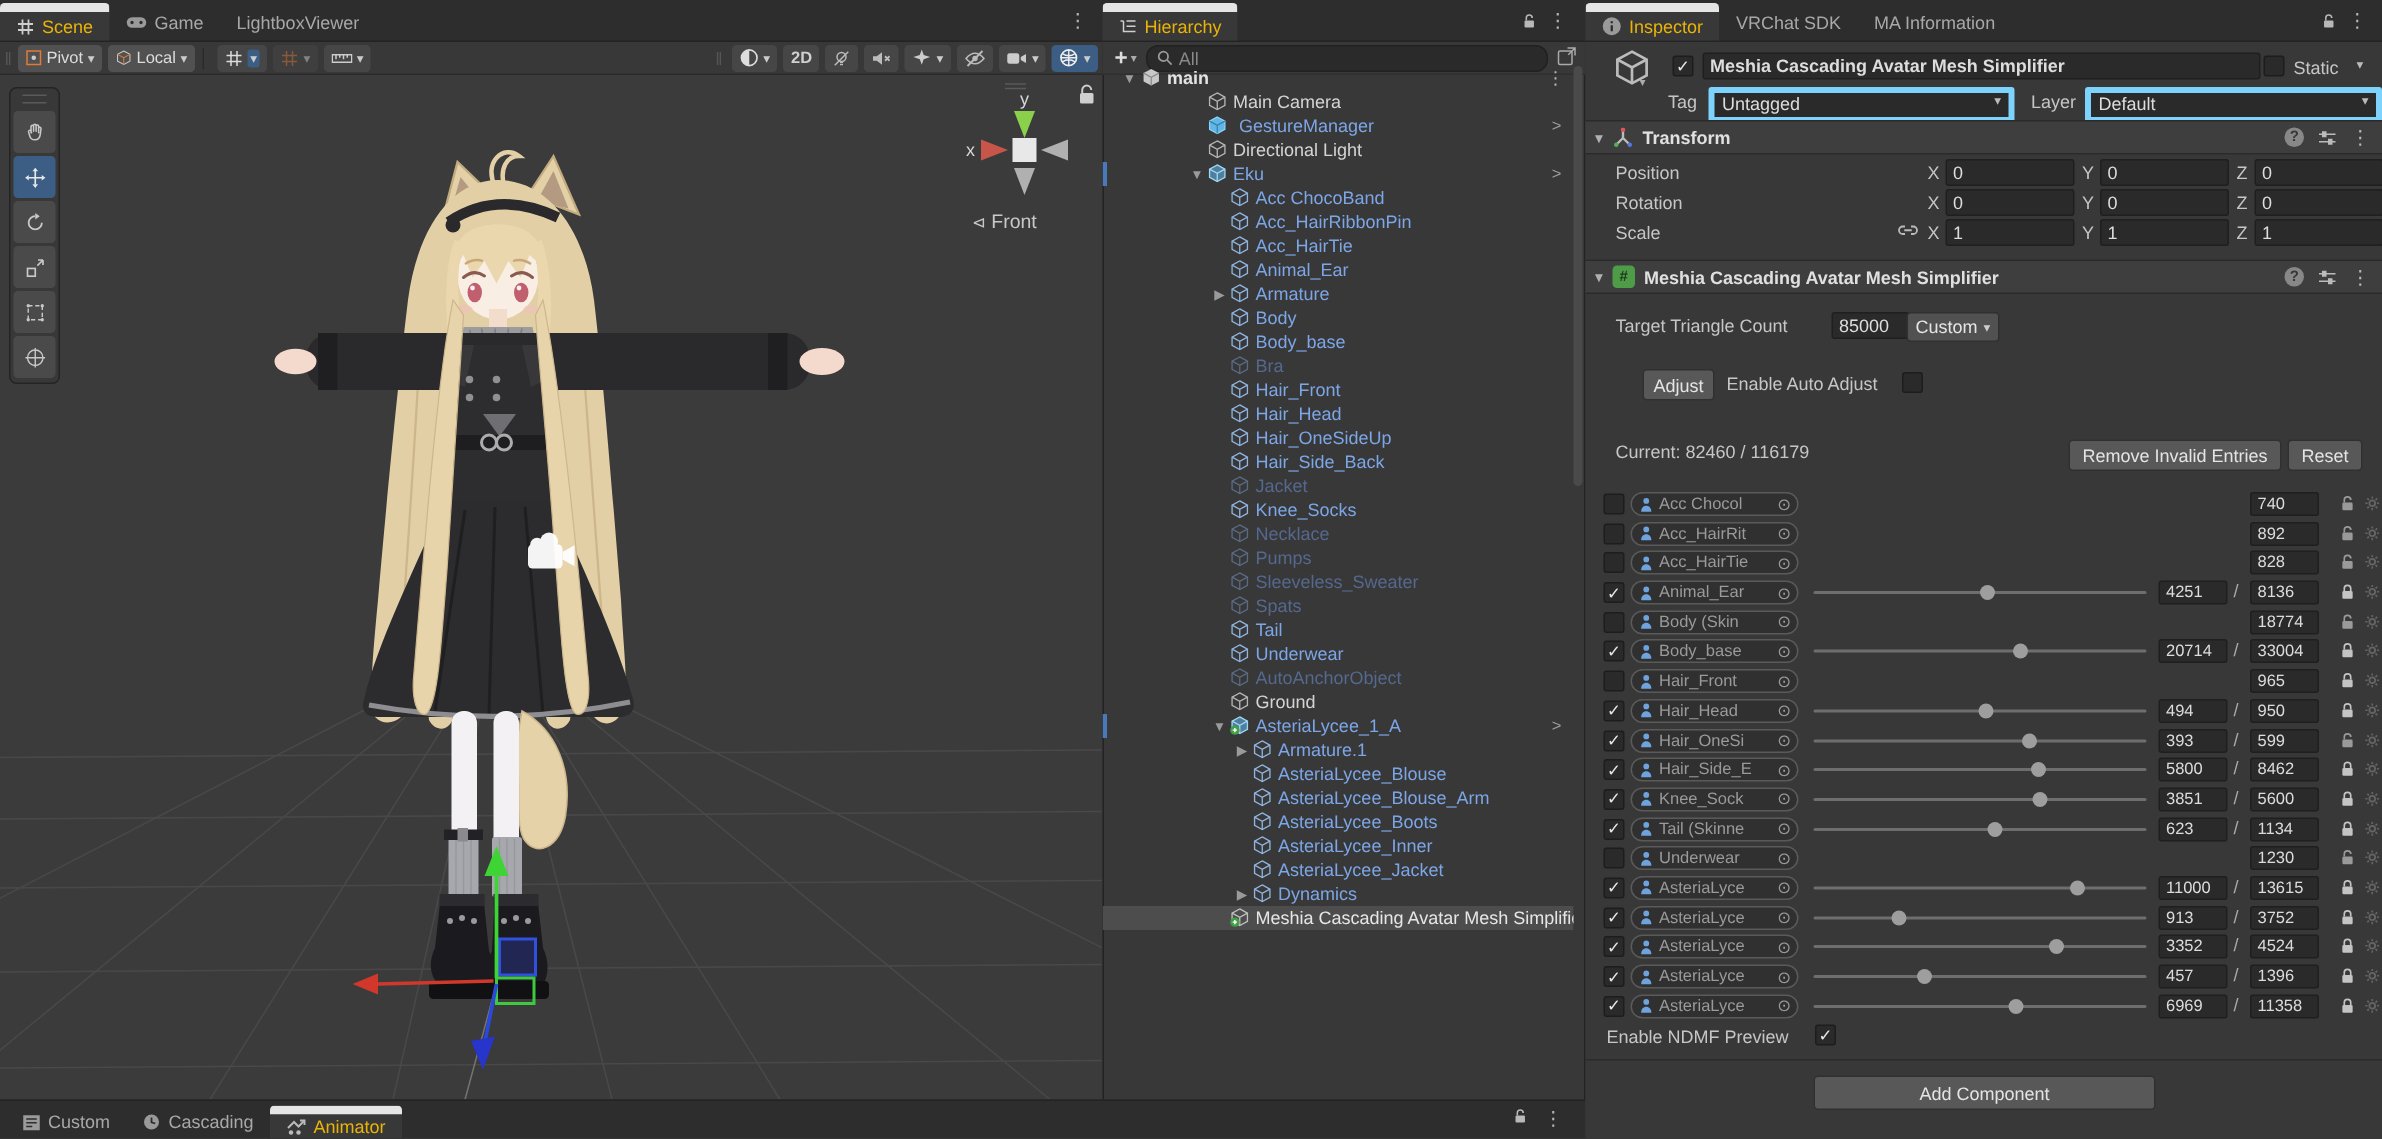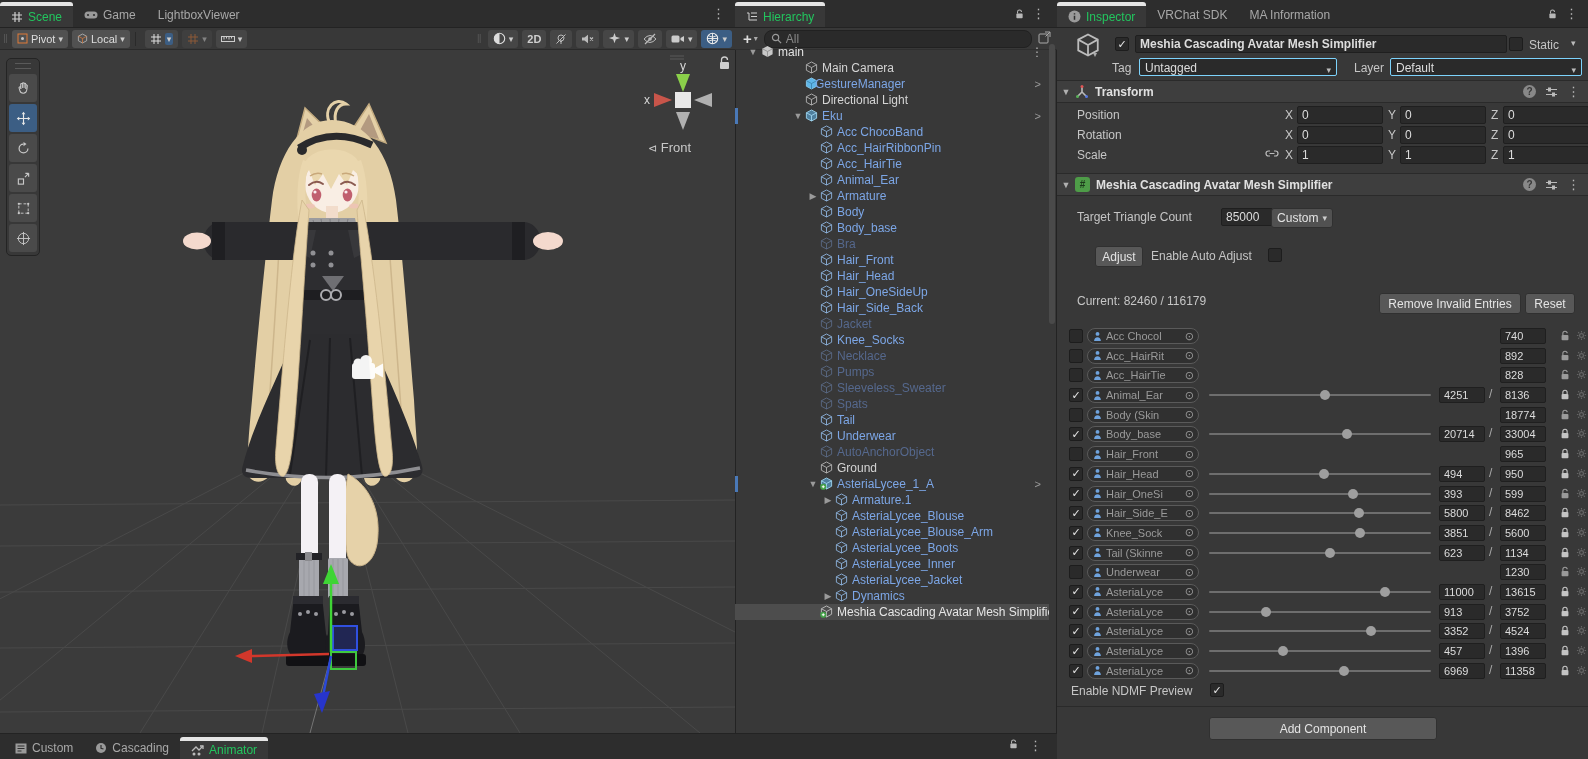--- a/index.html
+++ b/index.html
@@ -2,21 +2,21 @@
 <html><head>
 <meta charset="utf-8">
 <style>
   html,body{margin:0;padding:0}
   body{width:1588px;height:759px;position:relative;background:#383838;
        font-family:"Liberation Sans",sans-serif;font-size:12px;color:#d2d2d2;overflow:hidden}
   .abs{position:absolute}
   
   .tabbar{position:absolute;background:#2d2d2d;border-bottom:1px solid #232323;display:flex;align-items:flex-end;box-sizing:border-box}
   .tab{height:25px;padding:0 11px;display:flex;align-items:center;gap:5px;color:#a8a8a8;box-sizing:border-box;white-space:nowrap}
-  .tab.active{background:#383838;color:#22c55e;border-top:4px solid #e5e5e5;border-radius:3px 3px 0 0}
+  .tab.active{background:#383838;color:#eab308;border-top:6px solid #e5e5e5;border-radius:3px 3px 0 0}
   .kebab{color:#b8b8b8;font-size:13px;line-height:1}
   .panellock{display:inline-flex}
   
   #scene-toolbar{left:0;top:28px;width:735px;height:22px;background:#383838;border-bottom:1px solid #2a2a2a;display:flex;align-items:center;box-sizing:border-box}
   .tbtn{height:18px;background:#515151;border-radius:3px;display:inline-flex;align-items:center;gap:3px;padding:0 5px;margin-left:4px;color:#ddd;font-size:11px}
   .tbtn.icononly{background:#464646}
   .tbtn .da{font-size:9px;color:#ccc}
   .tsep{width:1px;height:14px;background:#2a2a2a;margin:0 5px}
   .bluehl{background:#3c5e84}
   #viewport{left:0;top:50px;width:735px;height:683px;background:#3b3b3b;overflow:hidden}
@@ -35,30 +35,30 @@
   .searchbox{height:16px;background:#2a2a2a;border:1px solid #212121;border-radius:8px;flex:1;margin:0 6px 0 6px;display:flex;align-items:center;gap:4px;padding:0 6px;color:#888}
   #hier-tree{left:735px;top:44px;width:314px;height:600px;overflow:hidden}
   .hrow{position:relative;height:16px;line-height:16px;white-space:nowrap}
   .hrow.sel{background:#4d4d4d}
   .hrow .harrow{position:absolute;top:0;color:#9a9a9a;font-size:9px;width:12px;text-align:center}
   .hrow .hicon{position:absolute;top:1px}
   .hrow .hlabel{position:absolute;top:0;font-size:12px}
   .hrow .hchev{position:absolute;right:8px;top:0;color:#9a9a9a;font-size:11px}
   .hrow .hkebab{position:absolute;right:6px;top:0;color:#b5b5b5;font-size:12px}
   .hrow .hbar{position:absolute;left:0;top:0;width:3px;height:16px;background:#4a79b8}
-  .cw{color:#d4d4d4}.cb2{color:#7ca6e6}.cbd{color:#55688d}.csel{color:#e6e6e6}.cbold{font-weight:normal;color:#e2e2e2}
+  .cw{color:#d4d4d4}.cb2{color:#7ca6e6}.cbd{color:#55688d}.csel{color:#e6e6e6}.cbold{font-weight:bold;color:#e2e2e2}
   #hier-scroll{left:1049px;top:44px;width:6px;height:280px;background:#4a4a4a;border-radius:3px}
   
   #bottom-dock{left:0;top:733px;width:1057px;height:26px;background:#2d2d2d;border-top:1px solid #232323;box-sizing:border-box;display:flex;align-items:flex-end}
   #bottom-dock .tab{height:22px}
   #bottom-right{position:absolute;left:1008px;top:738px;display:flex;gap:10px;align-items:center}
   
   #insp-panel{left:1057px;top:0;width:531px;height:759px;background:#383838;box-sizing:border-box}
   .ifield{background:#2a2a2a;border:1px solid #1f1f1f;border-radius:2px;height:16px;display:flex;align-items:center;padding:0 4px;color:#ddd;box-sizing:content-box}
-  .idrop{background:#2a2a2a;border:1px solid #7dd3fc;border-radius:2px;height:16px;display:flex;align-items:flex-end;justify-content:space-between;padding:0 5px;color:#ddd}
+  .idrop{background:#2a2a2a;border:4px solid #7dd3fc;border-radius:2px;height:16px;display:flex;align-items:flex-start;justify-content:space-between;padding:0 5px;color:#ddd}
   .ibtn{background:#585858;border:1px solid #303030;border-radius:3px;display:flex;align-items:center;justify-content:center;color:#e4e4e4}
   .comphdr{position:absolute;left:0;width:531px;height:23px;background:#3e3e3e;border-top:1px solid #2a2a2a;border-bottom:1px solid #2a2a2a;display:flex;align-items:center;box-sizing:border-box}
   .comphdr .fold{width:18px;text-align:center;color:#b0b0b0;font-size:9px}
   .comphdr .ctitle{font-weight:bold;color:#e0e0e0;margin-left:6px}
   .hdricons{position:absolute;right:8px;display:flex;gap:9px;align-items:center;color:#bbb}
   .helpi{width:13px;height:13px;border-radius:50%;background:#888;color:#383838;font-size:10px;font-weight:bold;display:flex;align-items:center;justify-content:center}
   .preseti{display:inline-flex}
   .cb{width:14px;height:14px;background:#2a2a2a;border:1px solid #1d1d1d;border-radius:2px;display:inline-flex;align-items:center;justify-content:center;color:#e8e8e8;font-size:11px;box-sizing:border-box}
   .lbl{color:#c6c6c6}
   
@@ -432,21 +432,21 @@
           <path d="M8 1.2 14.3 4.6v6.8L8 14.8 1.7 11.4V4.6Z" fill="none" stroke="#b5b5b5" stroke-width="1.1"></path>
           <path d="M1.7 4.6 8 8l6.3-3.4M8 8v6.8" fill="none" stroke="#b5b5b5" stroke-width="1.1"></path>
         </svg></span>
       <span class="hlabel cw" style="left:87px">Main Camera</span>
     </div>
     <div class="hrow">
       <span class="hicon" style="left:70px"><svg width="13" height="13" viewBox="0 0 16 16">
           <path d="M8 1.2 14.3 4.6v6.8L8 14.8 1.7 11.4V4.6Z" fill="#5fb6e8" stroke="#8ed2f5" stroke-width="1"></path>
           <path d="M1.7 4.6 8 8l6.3-3.4M8 8v6.8" fill="none" stroke="#3a7fa8" stroke-width="1"></path>
         </svg></span>
-      <span class="hlabel cb2" style="left:80px">GestureManager</span>
+      <span class="hlabel cb2" style="left:91px">GestureManager</span>
       <span class="hchev">&gt;</span>
     </div>
     <div class="hrow">
       <span class="hicon" style="left:70px"><svg width="13" height="13" viewBox="0 0 16 16">
           <path d="M8 1.2 14.3 4.6v6.8L8 14.8 1.7 11.4V4.6Z" fill="none" stroke="#b5b5b5" stroke-width="1.1"></path>
           <path d="M1.7 4.6 8 8l6.3-3.4M8 8v6.8" fill="none" stroke="#b5b5b5" stroke-width="1.1"></path>
         </svg></span>
       <span class="hlabel cw" style="left:87px">Directional Light</span>
     </div>
     <div class="hrow">

